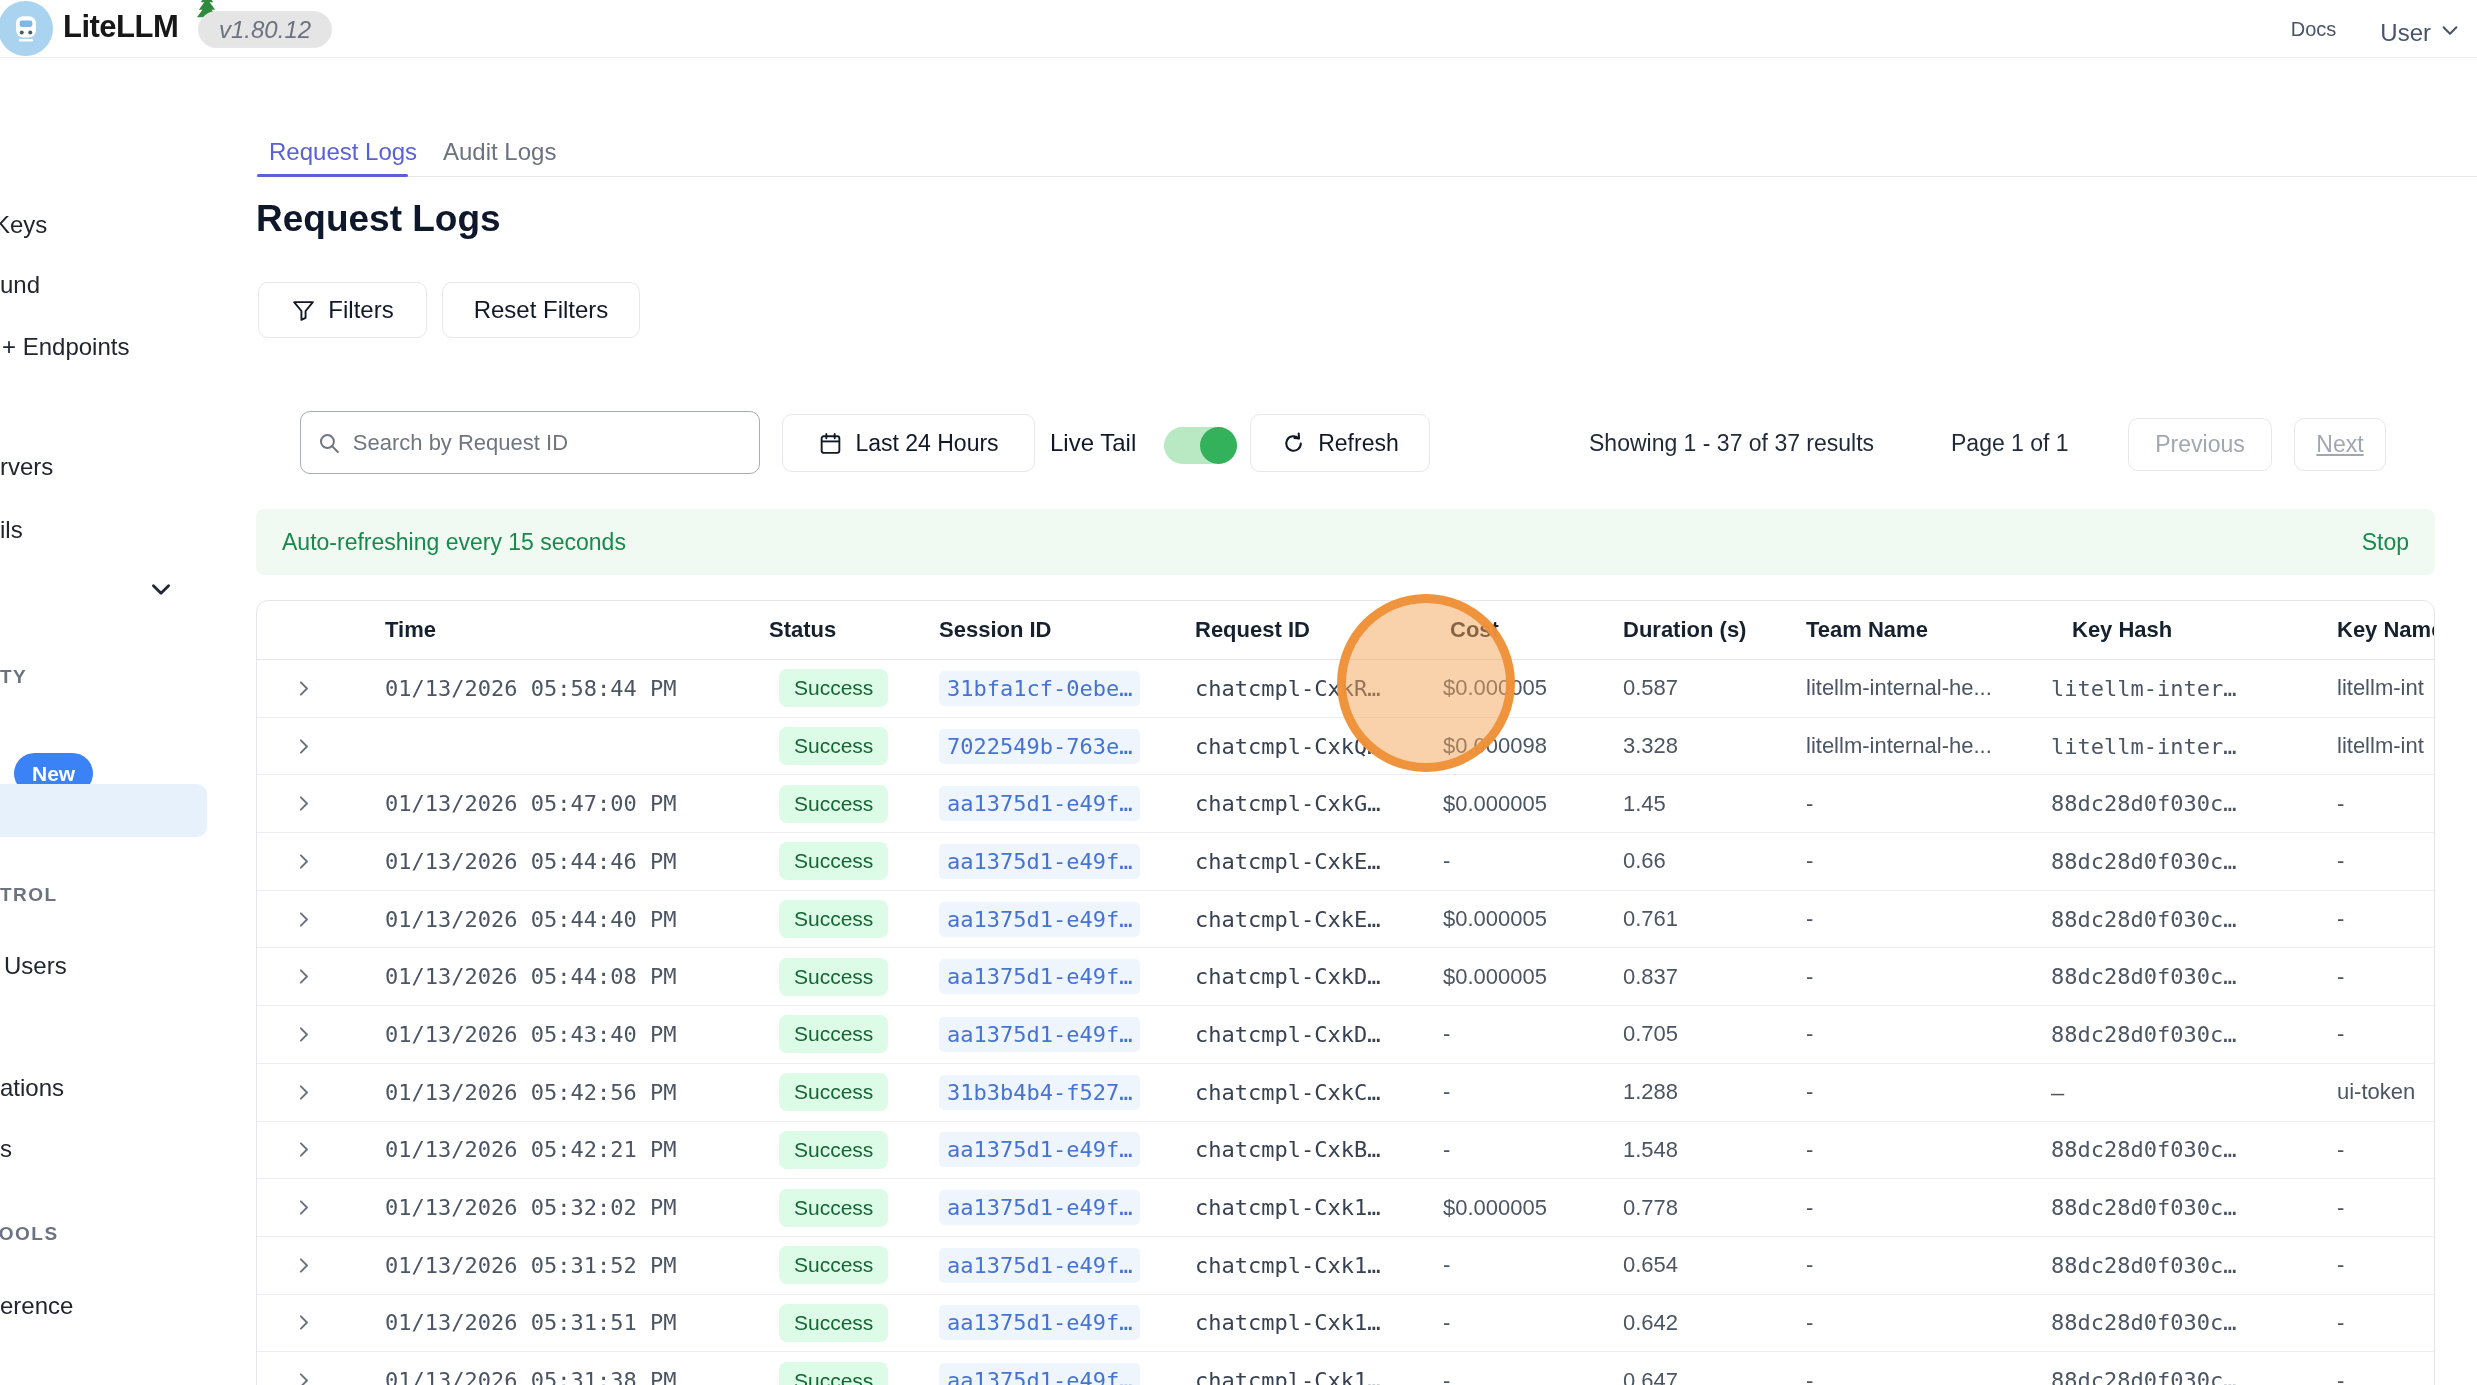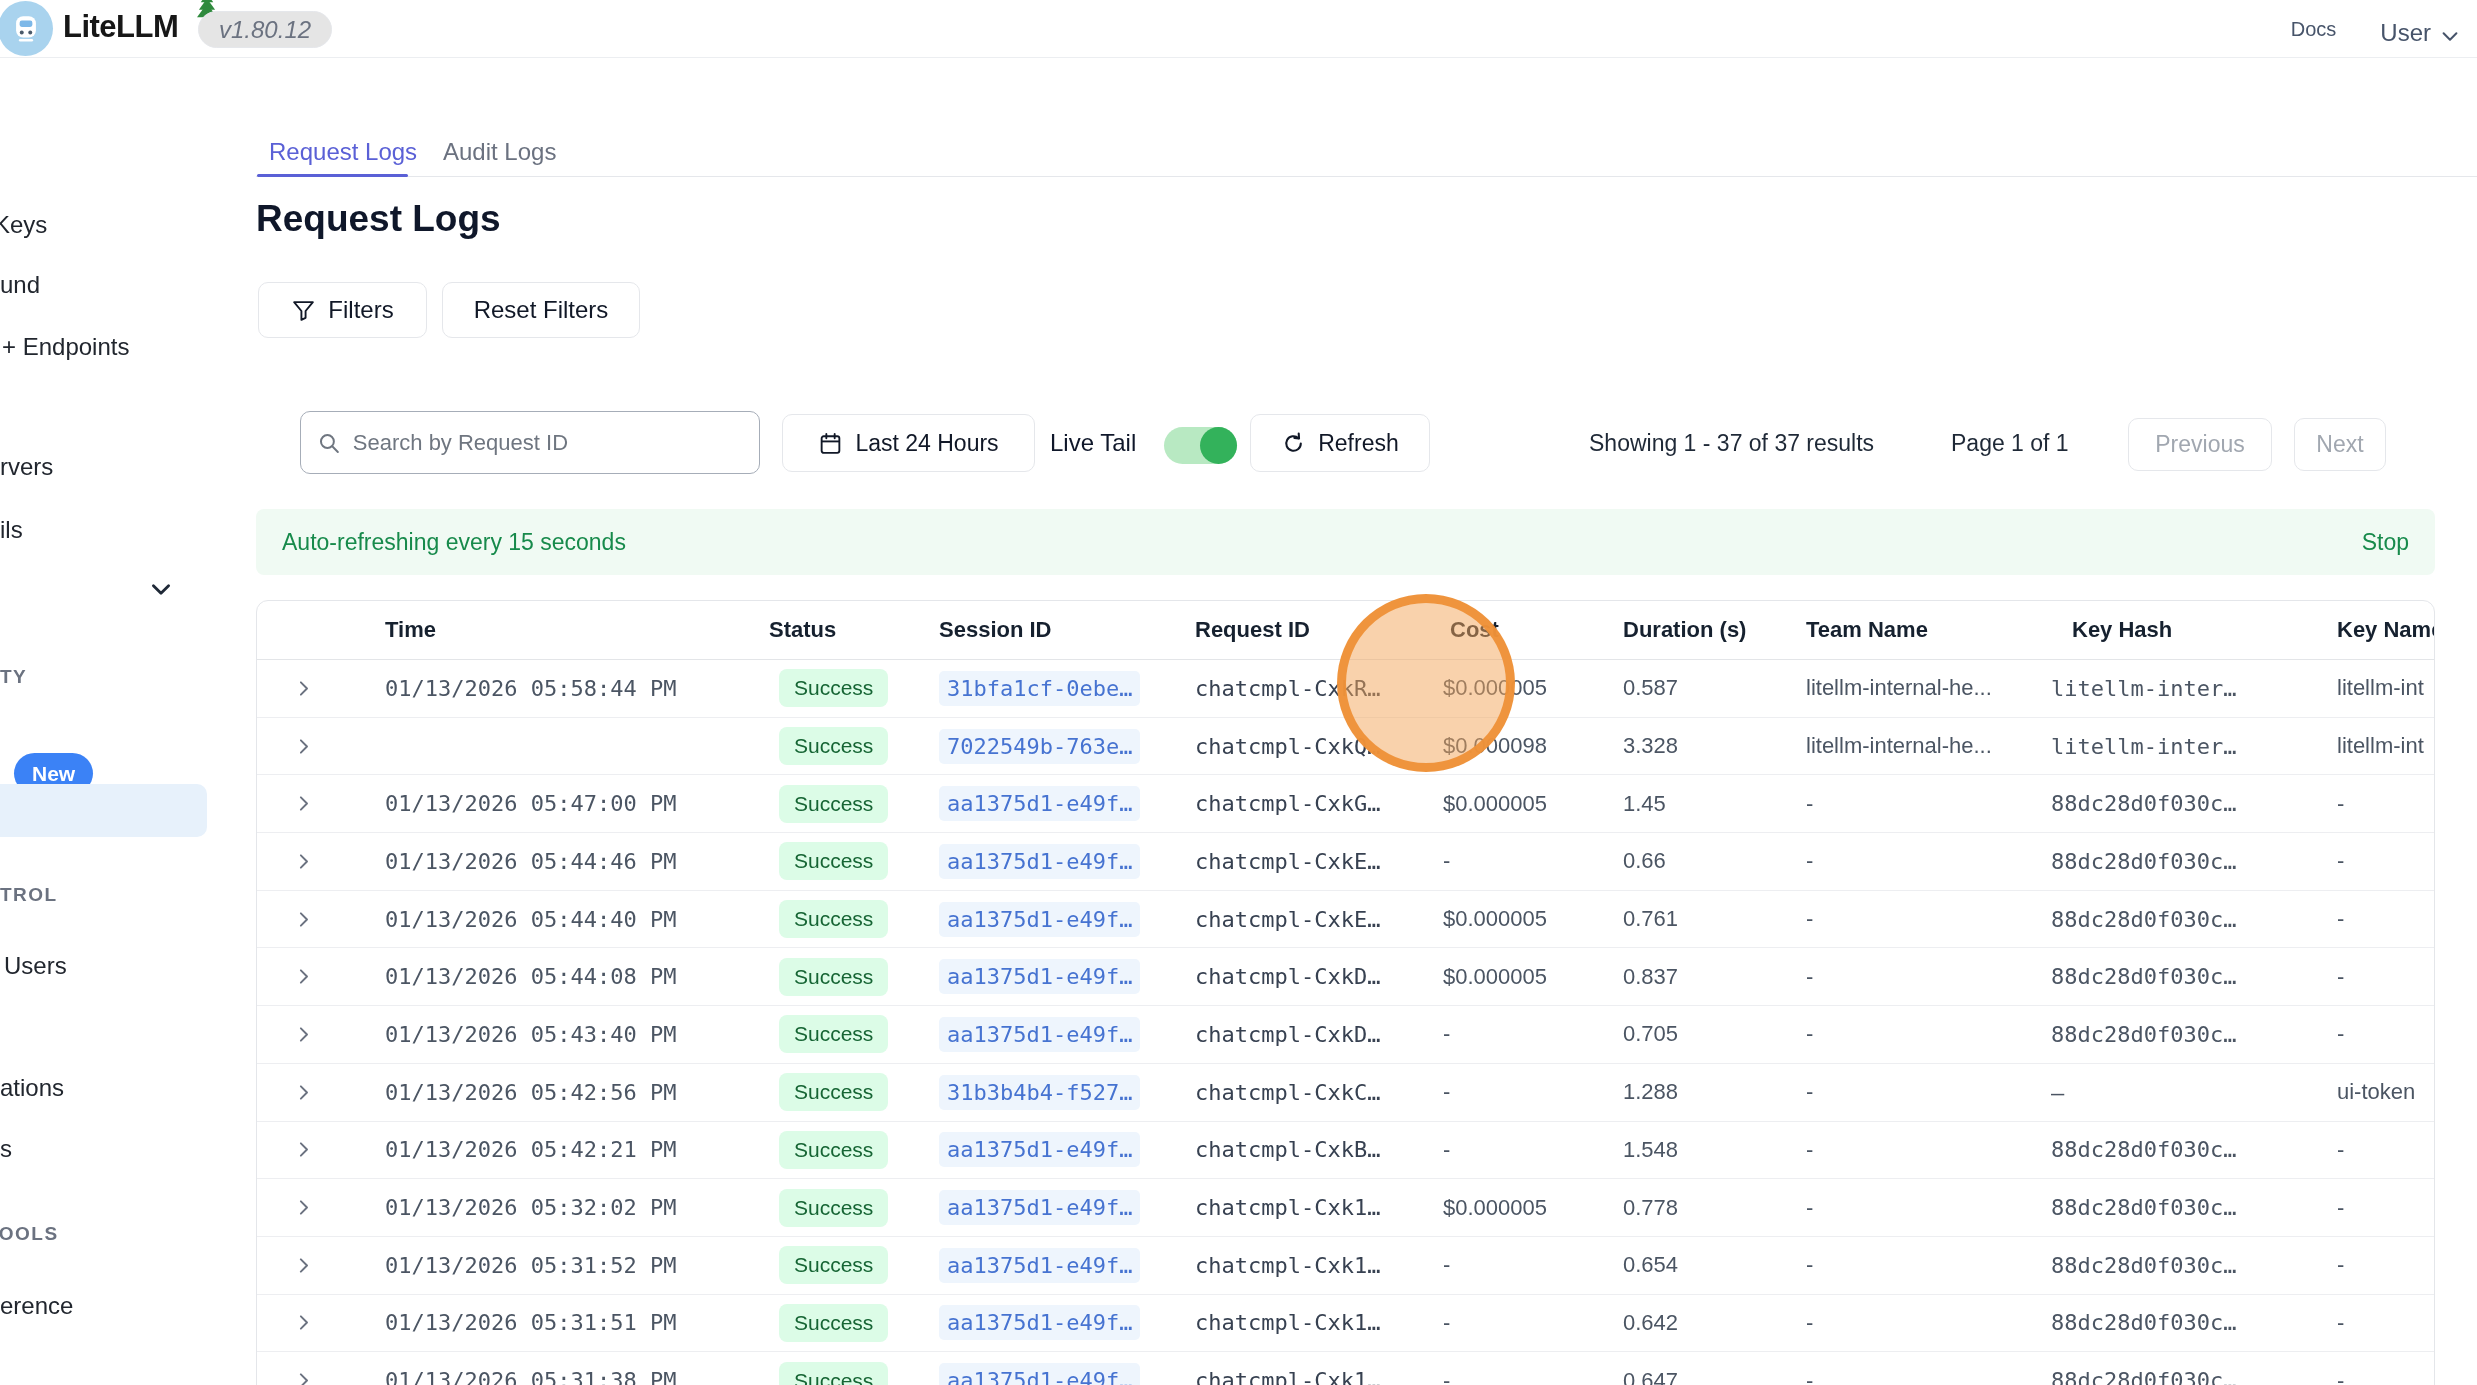--- a/index.html
+++ b/index.html
@@ -12,21 +12,21 @@
   .topbar { position:absolute; left:0; top:0; width:2477px; height:58px; background:#fff;
     border-bottom:1px solid #eceef1; z-index:10; }
   .logo-circle { position:absolute; left:-2px; top:1px; width:55px; height:55px; border-radius:50%;
     background:#a9d3ee; display:flex; align-items:center; justify-content:center; overflow:hidden; }
   .brand { position:absolute; left:63px; top:9px; font-size:31px; font-weight:800; color:#171717; letter-spacing:-0.5px; }
   .tree { position:absolute; left:192px; top:-9px; width:30px; height:30px; }
   .version-pill { position:absolute; left:198px; top:11px; height:37px; padding:0 20px; border:1px solid #e5e7eb;
     background:#e5e5e5; border-radius:20px; display:flex; align-items:center; font-size:24px; color:#6b7280;font-style:italic; }
   .nav-right { position:absolute; right:16px; top:0; height:58px; display:flex; align-items:center; gap:44px; }
   .nav-link { font-size:20px; color:#47546a; }
-  .user-menu { display:flex; align-items:flex-end; gap:8px; font-size:24px; color:#47546a;margin-top:8px; }
+  .user-menu { display:flex; align-items:flex-start; gap:8px; font-size:24px; color:#47546a;margin-top:8px; }
 
   
   .sidebar { position:absolute; left:0; top:58px; width:230px; height:1327px; background:#fff; z-index:5; }
   .sb-item { position:absolute; font-size:24px; color:#21262e; white-space:nowrap; }
   .sb-section { position:absolute; font-size:19px; font-weight:700; color:#6b7280; letter-spacing:1.5px; white-space:nowrap; }
   .sb-0 { left:-6px;  top:153px; }
   .sb-1 { left:0;     top:213px; }
   .sb-2 { left:2px;   top:275px; }
   .sb-3 { left:0;     top:395px; }
   .sb-4 { left:0;     top:458px; }
@@ -65,21 +65,21 @@
   .livetail-label { position:absolute; left:1050px; top:356px; height:58px; display:flex; align-items:center;
     font-size:24px; color:#0f172a; }
   .toggle { position:absolute; left:1164px; top:369px; width:73px; height:37px; background:#b8e9c2; border-radius:20px; }
   .toggle .knob { position:absolute; right:0; top:0; width:37px; height:37px; border-radius:50%; background:#33b25b; }
   .refresh-btn { position:absolute; left:1250px; top:356px; width:180px; height:58px; font-size:23px; }
   .results-text { position:absolute; left:1589px; top:356px; height:58px; display:flex; align-items:center;
     font-size:23px; color:#1f2937; }
   .page-text { position:absolute; left:1951px; top:356px; height:58px; display:flex; align-items:center;
     font-size:23px; color:#1f2937; }
   .prev-btn { position:absolute; left:2128px; top:360px; width:144px; height:53px; color:#a1a7b0; font-size:23px; }
-  .next-btn { position:absolute; left:2294px; top:360px; width:92px;  height:53px; color:#a1a7b0; font-size:23px; }
+  .next-btn { position:absolute; left:2294px; top:360px; width:92px;  height:53px; color:#a1a7b0; font-size:23px;text-decoration:underline; }
 
   .banner { position:absolute; left:256px; top:451px; width:2179px; height:66px; background:#f0faf3;
     border-radius:8px; display:flex; align-items:center; justify-content:space-between; padding:0 26px; }
   .banner-text { font-size:23px; color:#178a4b; }
   .banner-stop { font-size:23px; color:#178a4b; cursor:pointer; }
 
   
   .card { position:absolute; left:256px; top:542px; width:2179px; height:880px; background:#fff;
     border:1px solid #e4e6ea; border-radius:12px; overflow:hidden; }
   .thead { position:relative; height:59px; border-bottom:1px solid #e3e5e8; }

